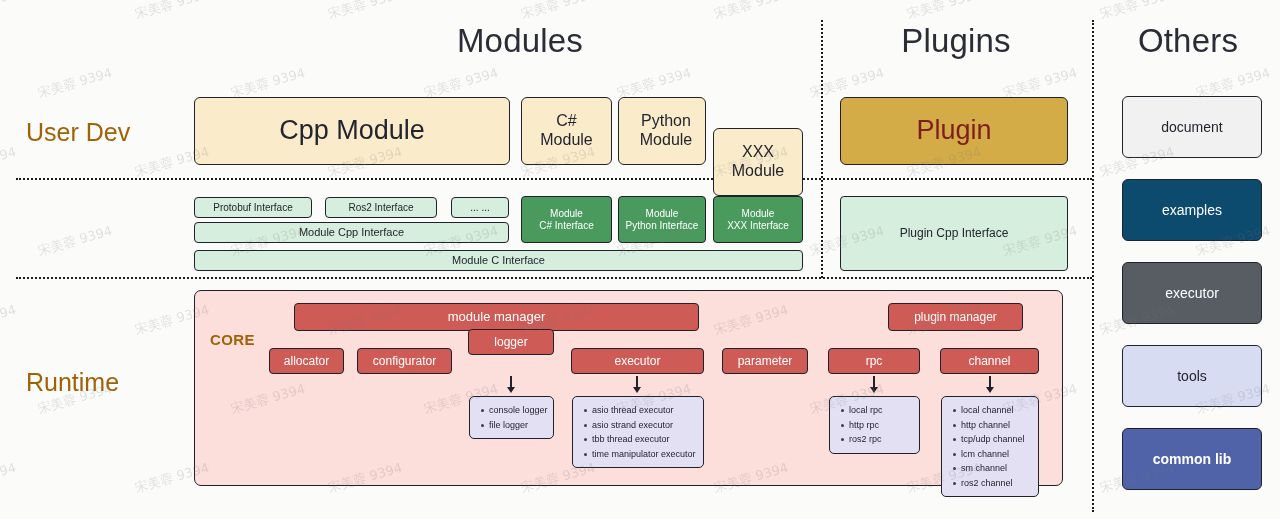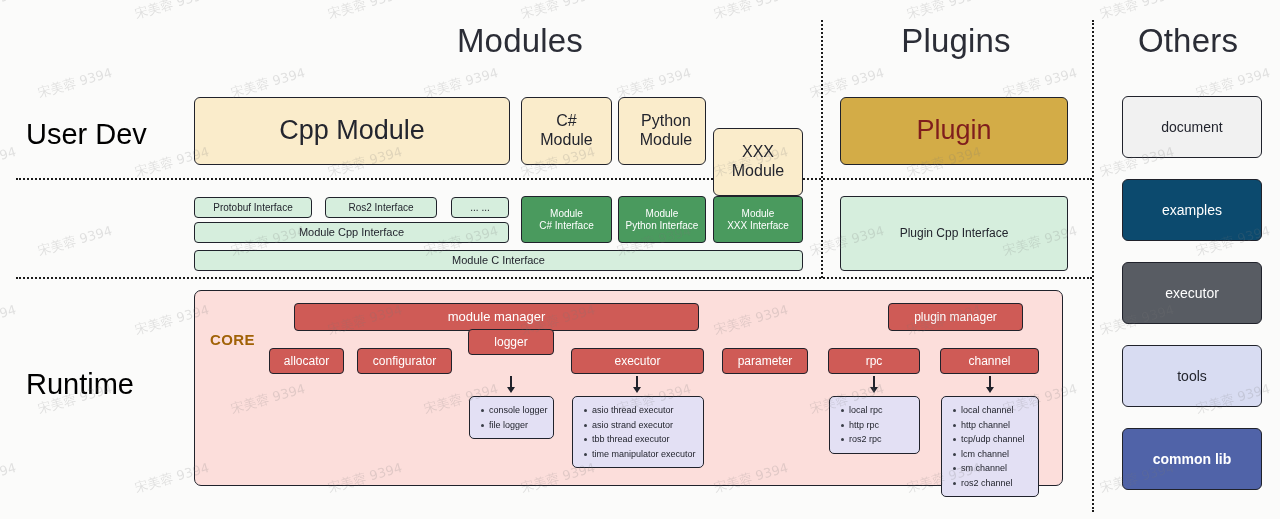--- a/index.html
+++ b/index.html
@@ -32,23 +32,23 @@
     font-weight:400;
     color:#2b2d36;
     text-align:center;
     letter-spacing:.2px;
     white-space:nowrap;
   }
 
   
   .row-label{
     position:absolute;
-    font-size:29px;
+    font-size:25px;
     font-weight:400;
-    color:#000000;
+    color:#a16207;
     white-space:nowrap;
   }
 
   
   .h-div{
     position:absolute;
     height:0;
     border-top:2px dotted #1b1b1b;
   }
   .v-div{

